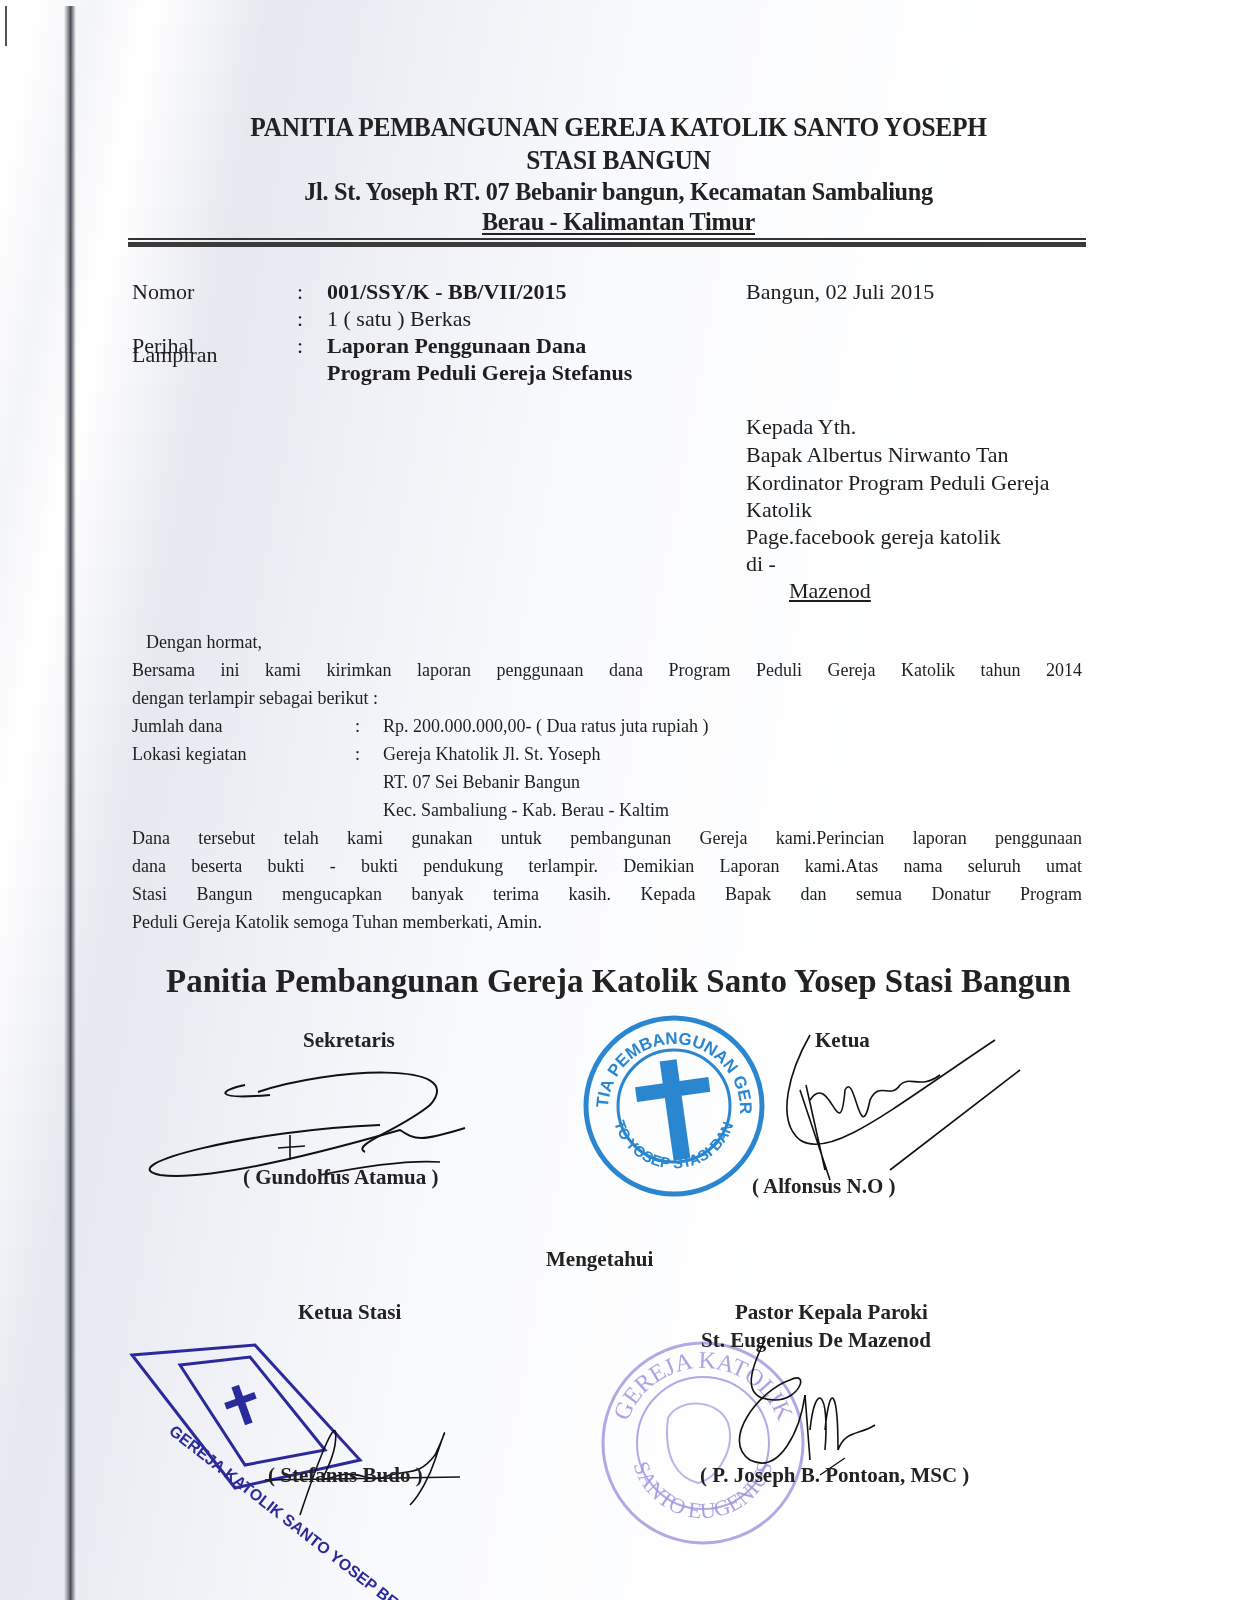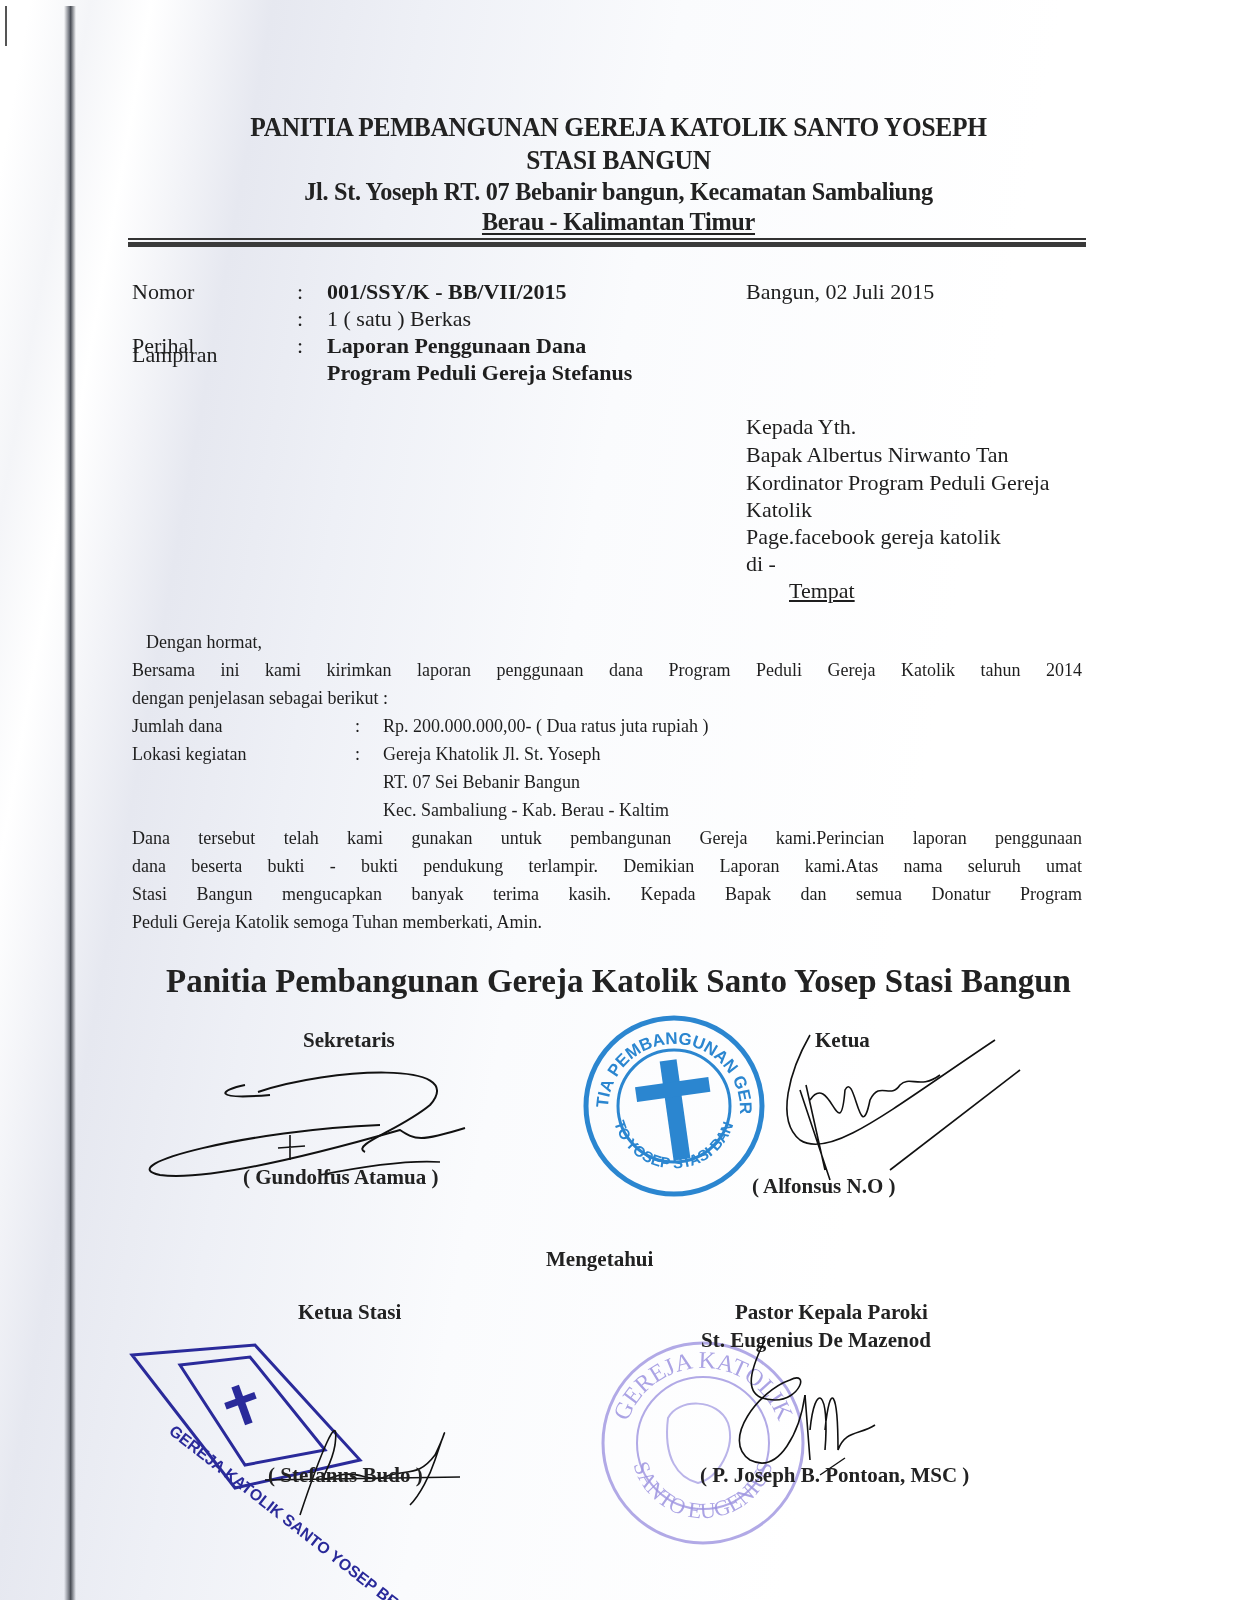--- a/index.html
+++ b/index.html
@@ -61,25 +61,25 @@
 <div class="abs meta meta-val bold" style="top:360px;">Program Peduli Gereja Stefanus</div>
 
 <div class="abs right-block" style="top:279px;">Bangun, 02 Juli 2015</div>
 
 <div class="abs right-block" style="top:414px;">Kepada Yth.</div>
 <div class="abs right-block" style="top:442px;">Bapak Albertus Nirwanto Tan</div>
 <div class="abs right-block" style="top:470px;font-family:Liberation Serif, serif;">Kordinator Program Peduli Gereja</div>
 <div class="abs right-block" style="top:497px;">Katolik</div>
 <div class="abs right-block" style="top:524px;">Page.facebook gereja katolik</div>
 <div class="abs right-block" style="top:551px;">di -</div>
-<div class="abs right-block" style="top:578px; left:789px; text-decoration:underline;">Tempat</div>
+<div class="abs right-block" style="top:578px; left:789px; text-decoration:underline;">Mazenod</div>
 
 <div class="abs body-txt" style="top:632px; left:146px;">Dengan hormat,</div>
 <div class="abs body-txt justify" style="top:660px;">Bersama ini kami kirimkan laporan penggunaan dana Program Peduli Gereja Katolik tahun 2014</div>
-<div class="abs body-txt" style="top:688px; left:132px;">dengan penjelasan sebagai berikut :</div>
+<div class="abs body-txt" style="top:688px; left:132px;">dengan terlampir sebagai berikut :</div>
 
 <div class="abs body-txt" style="top:716px; left:132px;">Jumlah dana</div>
 <div class="abs body-txt" style="top:716px; left:355px;">:</div>
 <div class="abs body-txt" style="top:716px; left:383px;">Rp. 200.000.000,00- ( Dua ratus juta rupiah )</div>
 
 <div class="abs body-txt" style="top:744px; left:132px;">Lokasi kegiatan</div>
 <div class="abs body-txt" style="top:744px; left:355px;">:</div>
 <div class="abs body-txt" style="top:744px; left:383px;">Gereja Khatolik Jl. St. Yoseph</div>
 <div class="abs body-txt" style="top:772px; left:383px;">RT. 07 Sei Bebanir Bangun</div>
 <div class="abs body-txt" style="top:800px; left:383px;">Kec. Sambaliung - Kab. Berau - Kaltim</div>

